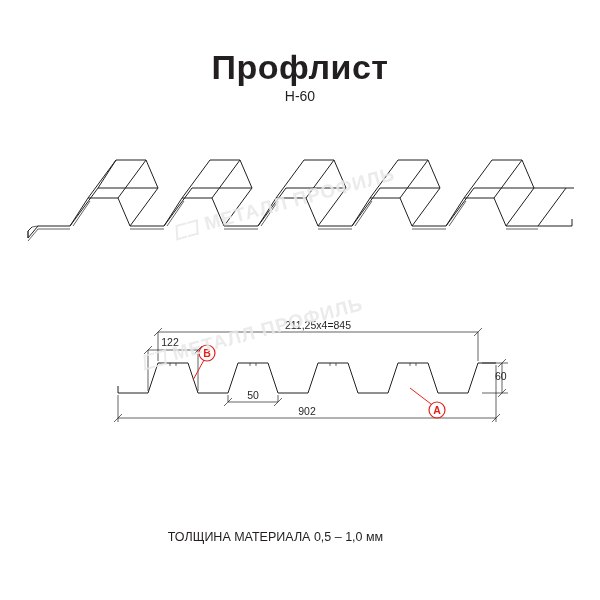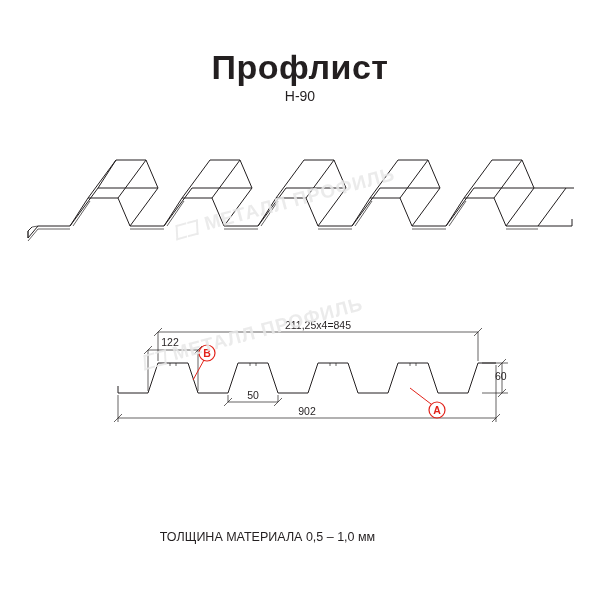--- a/index.html
+++ b/index.html
@@ -36,21 +36,21 @@
     top: 88px;
     left: 0;
     width: 600px;
     text-align: center;
     font-size: 14px;
     color: #231f20;
   }
   .footer-note {
     position: absolute;
     top: 530px;
-    left: 0;
+    left: 8px;
     width: 535px;
     text-align: center;
     font-size: 12.5px;
     color: #231f20;
   }
   .iso-wrap {
     position: absolute;
     top: 128px;
     left: 18px;
     width: 564px;
@@ -120,21 +120,21 @@
     font-weight: bold;
     fill: #e2231a;
   }
 </style>
 </head>
 <body>
 
 <div class="page">
 
   <div class="title">Профлист</div>
-  <div class="subtitle">Н-90</div>
+  <div class="subtitle">Н-60</div>
 
   <div class="iso-wrap">
     <svg width="564" height="140" viewBox="0 0 564 140">
 
       <path class="ln" d="M10 110 L20 98"></path>
 
       <path class="ln" d="M10 110 L10 103 L14 99"></path>
 
       <path class="ln" d="M20 98 L52 98"></path>
       <path class="ln" d="M52 98 L70 70"></path>

